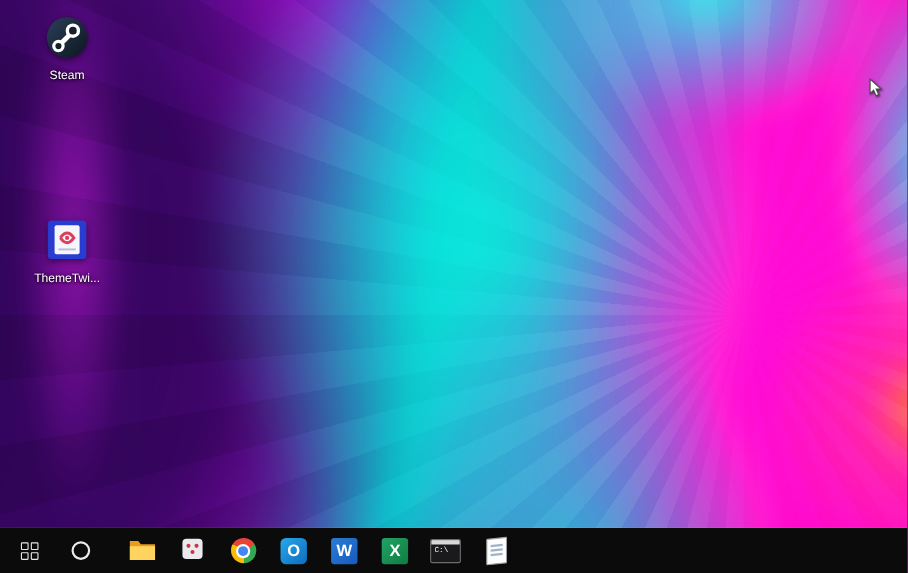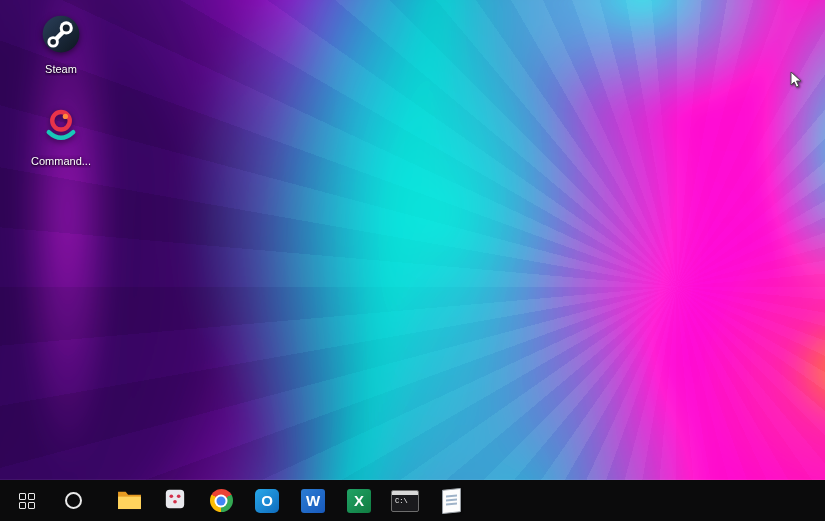--- a/index.html
+++ b/index.html
@@ -91,31 +91,33 @@
         <path d="M14 34 L27 21" stroke="#fff" stroke-width="5" stroke-linecap="round"></path>
         <circle cx="30" cy="17" r="7.5" fill="#fff"></circle>
         <circle cx="30" cy="17" r="4" fill="#15202c"></circle>
         <circle cx="15" cy="33" r="6.5" fill="#fff"></circle>
         <circle cx="15" cy="33" r="3.2" fill="#15202c"></circle>
       </svg>
     </div>
     <div class="lbl">Steam</div>
   </div>
 
-  <div class="dicon" style="top:104px">
+
+  <div class="dicon" style="top:196px">
     <div class="art">
       <svg width="42" height="42" viewBox="0 0 48 48">
-        <circle cx="24" cy="18" r="10" fill="none" stroke="#e8334a" stroke-width="5"></circle>
-        <circle cx="29" cy="13" r="3" fill="#ff8a3c"></circle>
-        <path d="M10 31 q14 13 28 0" stroke="#18c8b8" stroke-width="5" fill="none" stroke-linecap="round"></path>
+        <rect x="4" y="4" width="40" height="40" rx="4" fill="#2a3bd0"></rect>
+        <rect x="11" y="9" width="26" height="30" rx="2" fill="#f4f6fb"></rect>
+        <path d="M17 22 q7 -10 14 0 q-7 10 -14 0" fill="none" stroke="#e03a5e" stroke-width="3"></path>
+        <circle cx="24" cy="22" r="2.2" fill="#e03a5e"></circle>
+        <rect x="15" y="33" width="18" height="2" fill="#b7bfd6"></rect>
       </svg>
     </div>
-    <div class="lbl">Command...</div>
+    <div class="lbl">ThemeTwi...</div>
   </div>
-
 
 
   <div class="taskbar">
 
     <button class="tb">
       <span class="start-grid">
         <span></span>
           <span></span>
           <span></span>
           <span></span>

